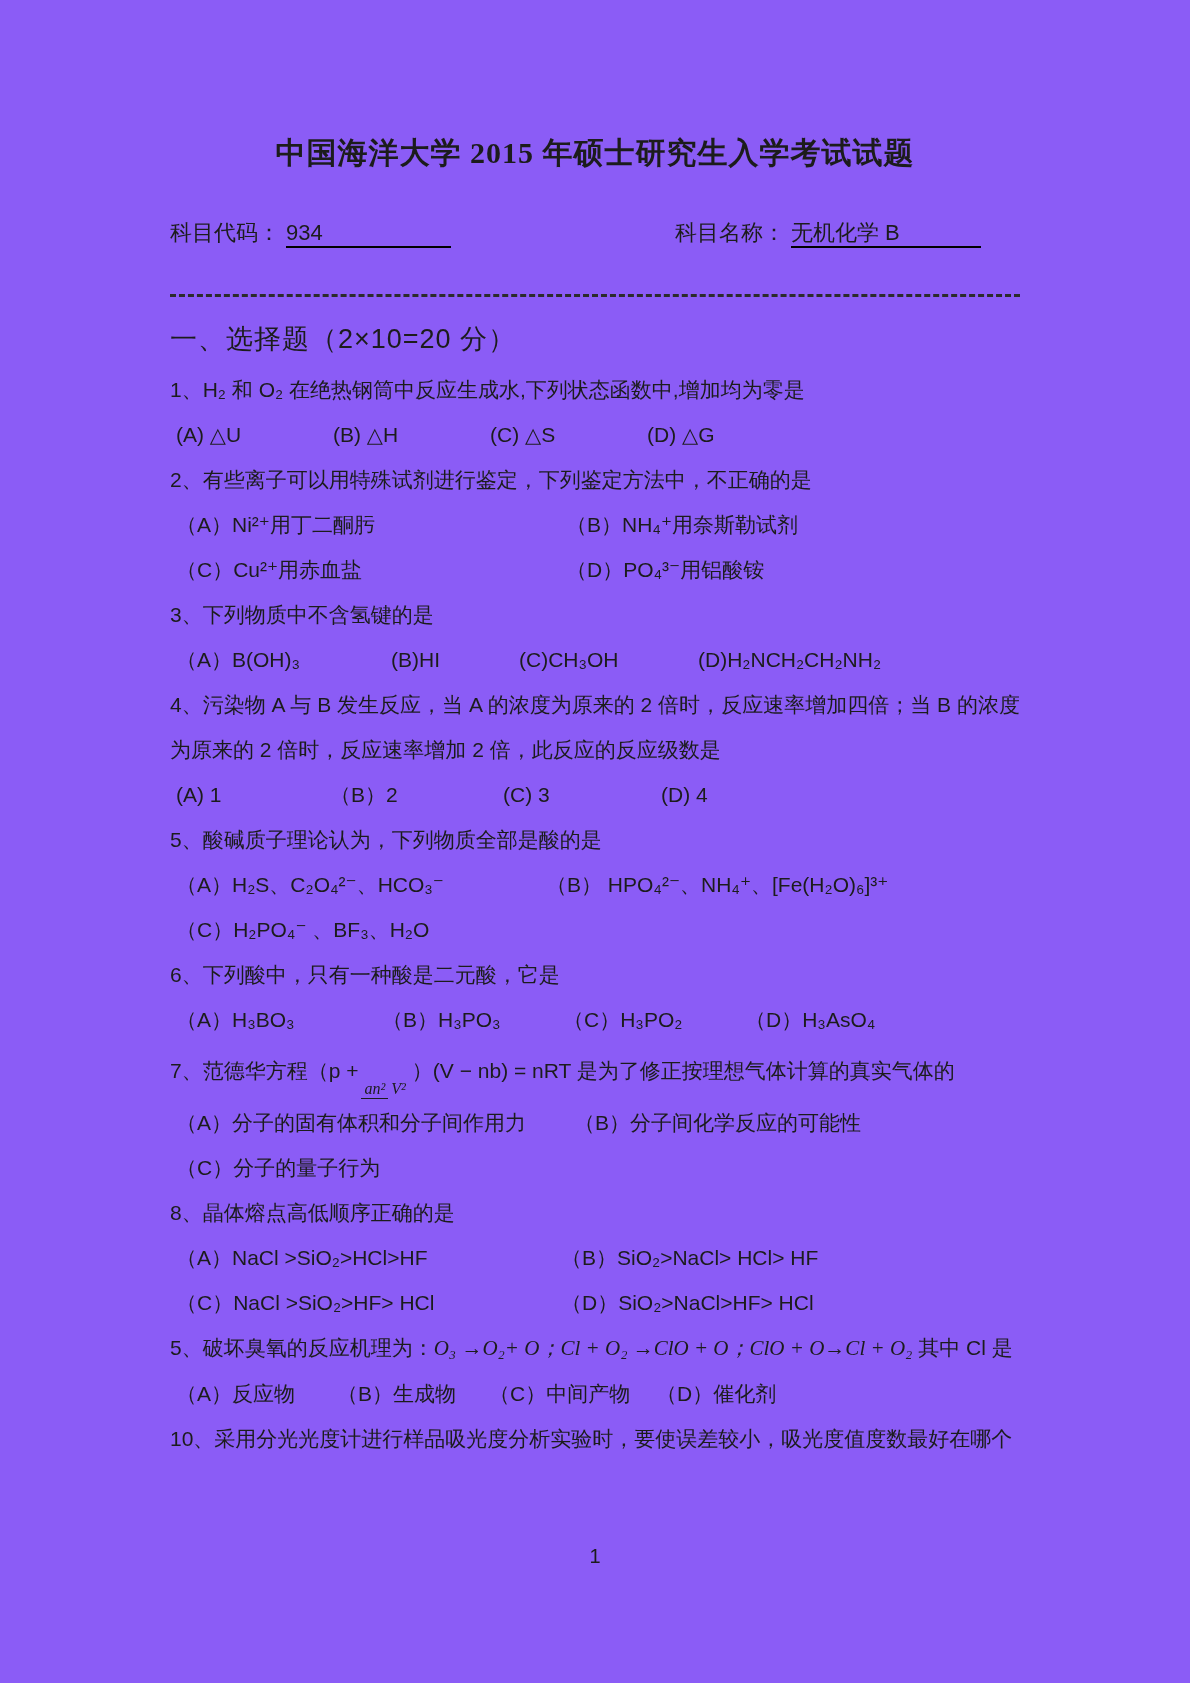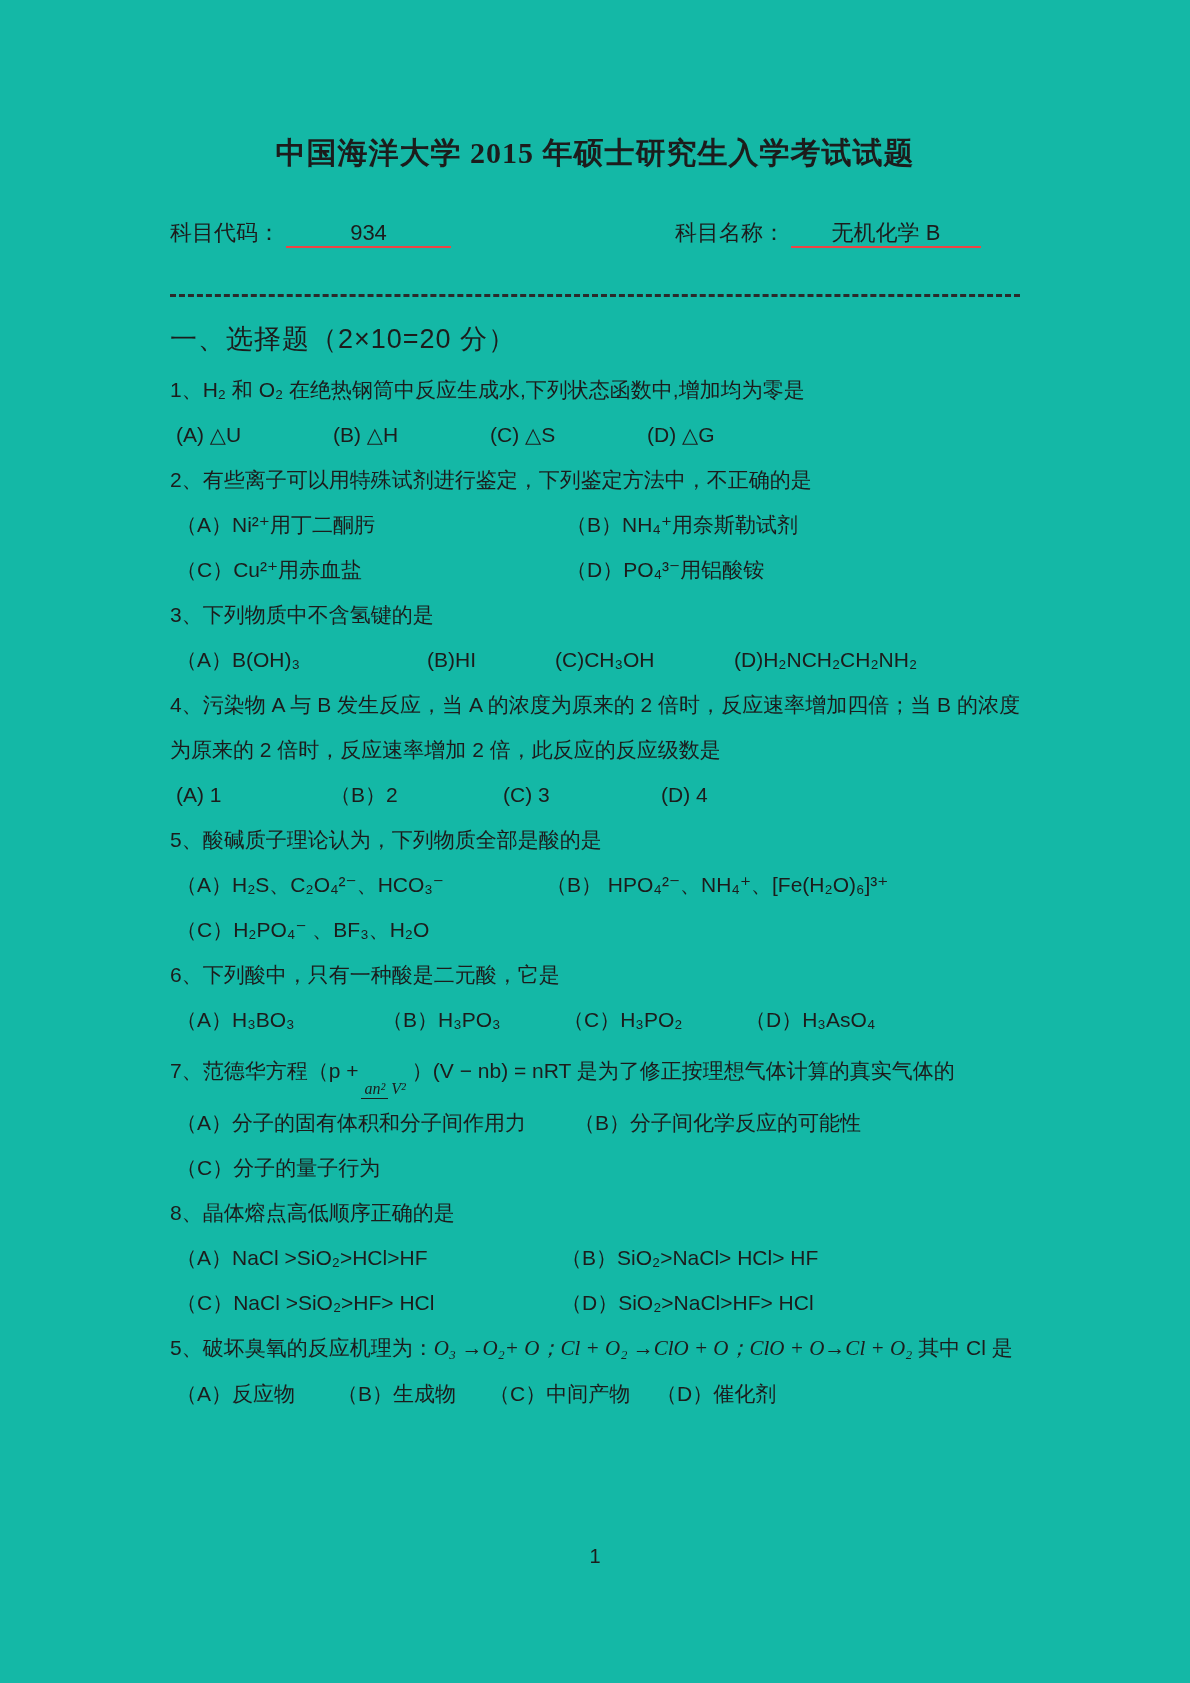--- a/index.html
+++ b/index.html
@@ -1,20 +1,20 @@
 <!DOCTYPE html>
 <html><head>
 <meta charset="utf-8">
 <style>
   html, body { margin: 0; padding: 0; background: #ffffff; }
   .page {
     position: relative;
     width: 1190px;
     height: 1683px;
-    background: #14b8a6;
+    background: #8b5cf6;
     box-sizing: border-box;
     padding: 133px 170px 0 170px;
     font-family: "Liberation Sans", "DejaVu Sans", sans-serif;
     color: #1c1c1c;
     overflow: hidden;
   }
   .title {
     margin: 0;
     font-family: "Liberation Serif", "DejaVu Serif", serif;
     font-size: 30px;
@@ -26,22 +26,21 @@
     display: flex;
     margin-top: 44px;
     font-size: 22px;
     align-items: flex-end;
   }
   .meta-left { width: 505px; display: flex; align-items: flex-end; }
   .meta-right { display: flex; align-items: flex-end; }
   .meta-label { white-space: nowrap; }
   .u {
     display: inline-block;
-    border-bottom: 2px solid #ef4444;
-    text-align: center;
+    border-bottom: 2px solid #000000;
     line-height: 1.25;
     margin-left: 6px;
   }
   .u-code { width: 165px; }
   .u-name { width: 190px; }
   .divider {
     margin-top: 46px;
     height: 0;
     border-top: 3px dashed #2b2b2b;
   }
@@ -62,21 +61,21 @@
     display: flex;
     margin: 0;
     padding-left: 6px;
     font-size: 21px;
     line-height: 45px;
   }
   .opt { flex: 0 0 auto; white-space: nowrap; }
   
   .q1o .o1, .q1o .o2, .q1o .o3 { width: 157px; }
   .q2o .o1 { width: 390px; }
-  .q3o .o1 { width: 215px; } .q3o .o2 { width: 128px; margin-left: 36px; } .q3o .o3 { width: 179px; }
+  .q3o .o1 { width: 215px; } .q3o .o2 { width: 128px; } .q3o .o3 { width: 179px; }
   .q4o .o1 { width: 154px; } .q4o .o2 { width: 173px; } .q4o .o3 { width: 158px; }
   .q5o .o1 { width: 370px; }
   .q6o .o1 { width: 206px; } .q6o .o2 { width: 181px; } .q6o .o3 { width: 182px; }
   .q7o .o1 { width: 398px; }
   .q8o .o1 { width: 385px; }
   .q9o .o1 { width: 161px; } .q9o .o2 { width: 152px; } .q9o .o3 { width: 167px; }
   
   .q7stem { line-height: 58px; }
   .frac {
     display: inline-flex;
@@ -222,16 +221,19 @@
       <span>5、破坏臭氧的反应机理为：</span><span class="mech">O₃ →O₂+ O；Cl + O₂ →ClO + O；ClO + O→Cl + O₂</span><span> 其中 Cl 是</span>
     </p>
     <div class="opts q9o">
       <span class="opt o1">（A）反应物</span>
       <span class="opt o2">（B）生成物</span>
       <span class="opt o3">（C）中间产物</span>
       <span class="opt o4">（D）催化剂</span>
     </div>
   </div>
 
+  <div>
+    <p class="stem">10、采用分光光度计进行样品吸光度分析实验时，要使误差较小，吸光度值度数最好在哪个</p>
+  </div>
 
   <div class="page-number">1</div>
 
 </div>
 
 </body></html>

